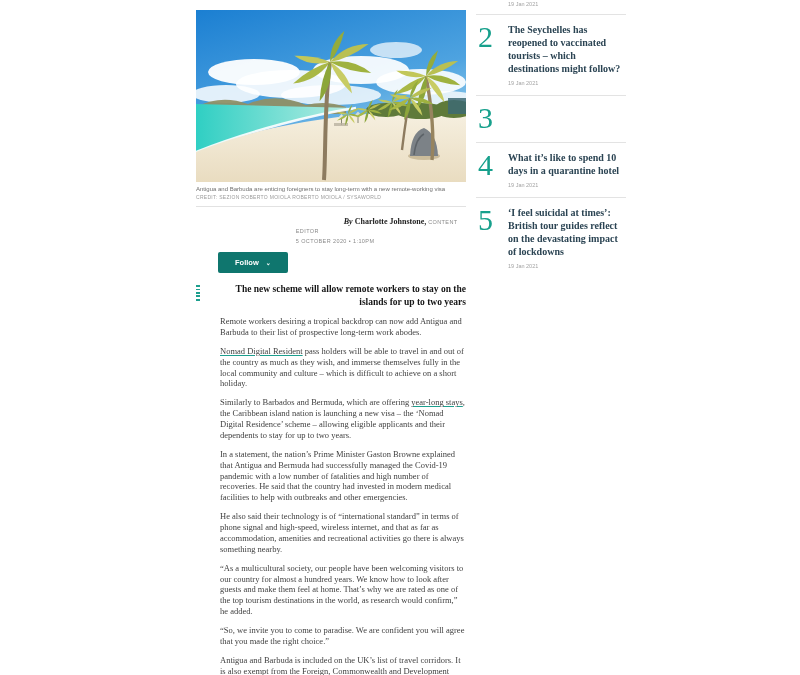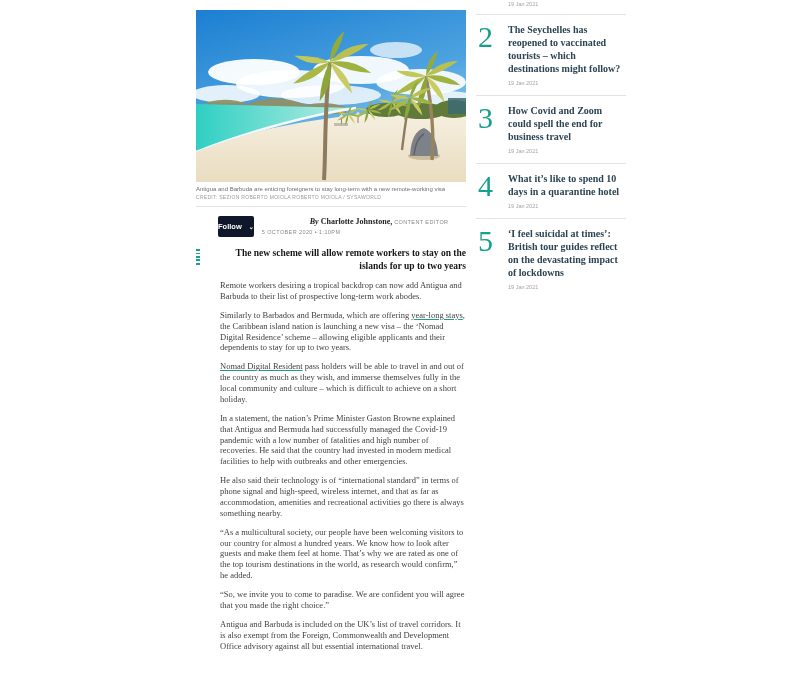--- a/index.html
+++ b/index.html
@@ -13,23 +13,23 @@
   .hero { width:270px; height:172px; display:block; background:#9fd3ee; }
 
   .caption { margin-top:3px; font-family:"Liberation Sans", sans-serif;
     font-size:6px; line-height:1.4; color:#6f6f6f; }
   .credit { font-family:"Liberation Sans", sans-serif; font-size:5px;
     letter-spacing:.3px; color:#9b9b9b; text-transform:uppercase; margin-top:1px; }
 
   .divider { border:none; border-top:1px solid #e2e2e2; margin:6px 0 0 0; }
 
   .byline-row { display:flex; align-items:flex-start; gap:8px; margin:9px 0 0 22px; }
-  .follow-btn { background:#0f172a; color:#ffffff; border:none; border-radius:2px;
+  .follow-btn { background:#0f766e; color:#ffffff; border:none; border-radius:2px;
     font-family:"Liberation Sans", sans-serif; font-size:7.5px; font-weight:bold;
-    padding:6px 0; display:flex; align-items:center; gap:7px; cursor:pointer; }
+    padding:6px 17px; display:flex; align-items:center; gap:7px; cursor:pointer;margin-top:36px; }
   .follow-btn .chev { font-size:6px; line-height:1; }
   .byline-meta { padding-top:1px; }
   .byline-line { font-size:8px; color:#1d1d1d; }
   .byline-line .by { font-style:italic; font-weight:bold;padding-left:48px; }
   .byline-line .author { font-weight:bold; }
   .byline-line .role { font-family:"Liberation Sans", sans-serif; font-size:5.5px;
     color:#8a8a8a; letter-spacing:.4px; text-transform:uppercase; }
   .pub-date { margin-top:3px; font-family:"Liberation Sans", sans-serif;
     font-size:5.5px; letter-spacing:.4px; color:#8a8a8a; text-transform:uppercase; }
 
@@ -193,46 +193,42 @@
       </div>
     </div>
 
     <div class="standfirst">
       <span class="anchor-icon"></span>
       <span class="standfirst-text">The new scheme will allow remote workers to stay on the islands for up to two years</span>
     </div>
 
     <div class="article-body">
         <p><span>Remote workers desiring a tropical backdrop can now add Antigua and Barbuda to their list of prospective long-term work abodes.</span></p>
+        <p><a class="body-link">Nomad Digital Resident</a><span> pass holders will be able to travel in and out of the country as much as they wish, and immerse themselves fully in the local community and culture – which is difficult to achieve on a short holiday.</span></p>
         <p><span>Similarly to Barbados and Bermuda, which are offering </span><a class="body-link">year-long stays</a><span>, the Caribbean island nation is launching a new visa – the ‘Nomad Digital Residence’ scheme – allowing eligible applicants and their dependents to stay for up to two years.</span></p>
-        <p><a class="body-link">Nomad Digital Resident</a><span> pass holders will be able to travel in and out of the country as much as they wish, and immerse themselves fully in the local community and culture – which is difficult to achieve on a short holiday.</span></p>
         <p><span>In a statement, the nation’s Prime Minister Gaston Browne explained that Antigua and Bermuda had successfully managed the Covid-19 pandemic with a low number of fatalities and high number of recoveries. He said that the country had invested in modern medical facilities to help with outbreaks and other emergencies.</span></p>
         <p><span>He also said their technology is of “international standard” in terms of phone signal and high-speed, wireless internet, and that as far as accommodation, amenities and recreational activities go there is always something nearby.</span></p>
         <p><span>“As a multicultural society, our people have been welcoming visitors to our country for almost a hundred years. We know how to look after guests and make them feel at home. That’s why we are rated as one of the top tourism destinations in the world, as research would confirm,” he added.</span></p>
         <p><span>“So, we invite you to come to paradise. We are confident you will agree that you made the right choice.”</span></p>
         <p><span>Antigua and Barbuda is included on the UK’s list of travel corridors. It is also exempt from the Foreign, Commonwealth and Development Office advisory against all but essential international travel.</span></p>
       </div>
   </div>
 
   <div class="sidebar">
     <div class="side-top-date">19 Jan 2021</div>
     <div>
         <div class="side-item">
     <div class="side-num">2</div>
     <div class="side-body">
       <div class="side-title">The Seychelles has reopened to vaccinated tourists – which destinations might follow?</div>
       <div class="side-date">19 Jan 2021</div>
     </div>
   </div>
         <div class="side-item">
     <div class="side-num">3</div>
-    <div class="side-body">
-      <div class="side-title">How Covid and Zoom could spell the end for business travel</div>
-      <div class="side-date">19 Jan 2021</div>
-    </div>
   </div>
         <div class="side-item">
     <div class="side-num">4</div>
     <div class="side-body">
       <div class="side-title">What it’s like to spend 10 days in a quarantine hotel</div>
       <div class="side-date">19 Jan 2021</div>
     </div>
   </div>
         <div class="side-item">
     <div class="side-num">5</div>

